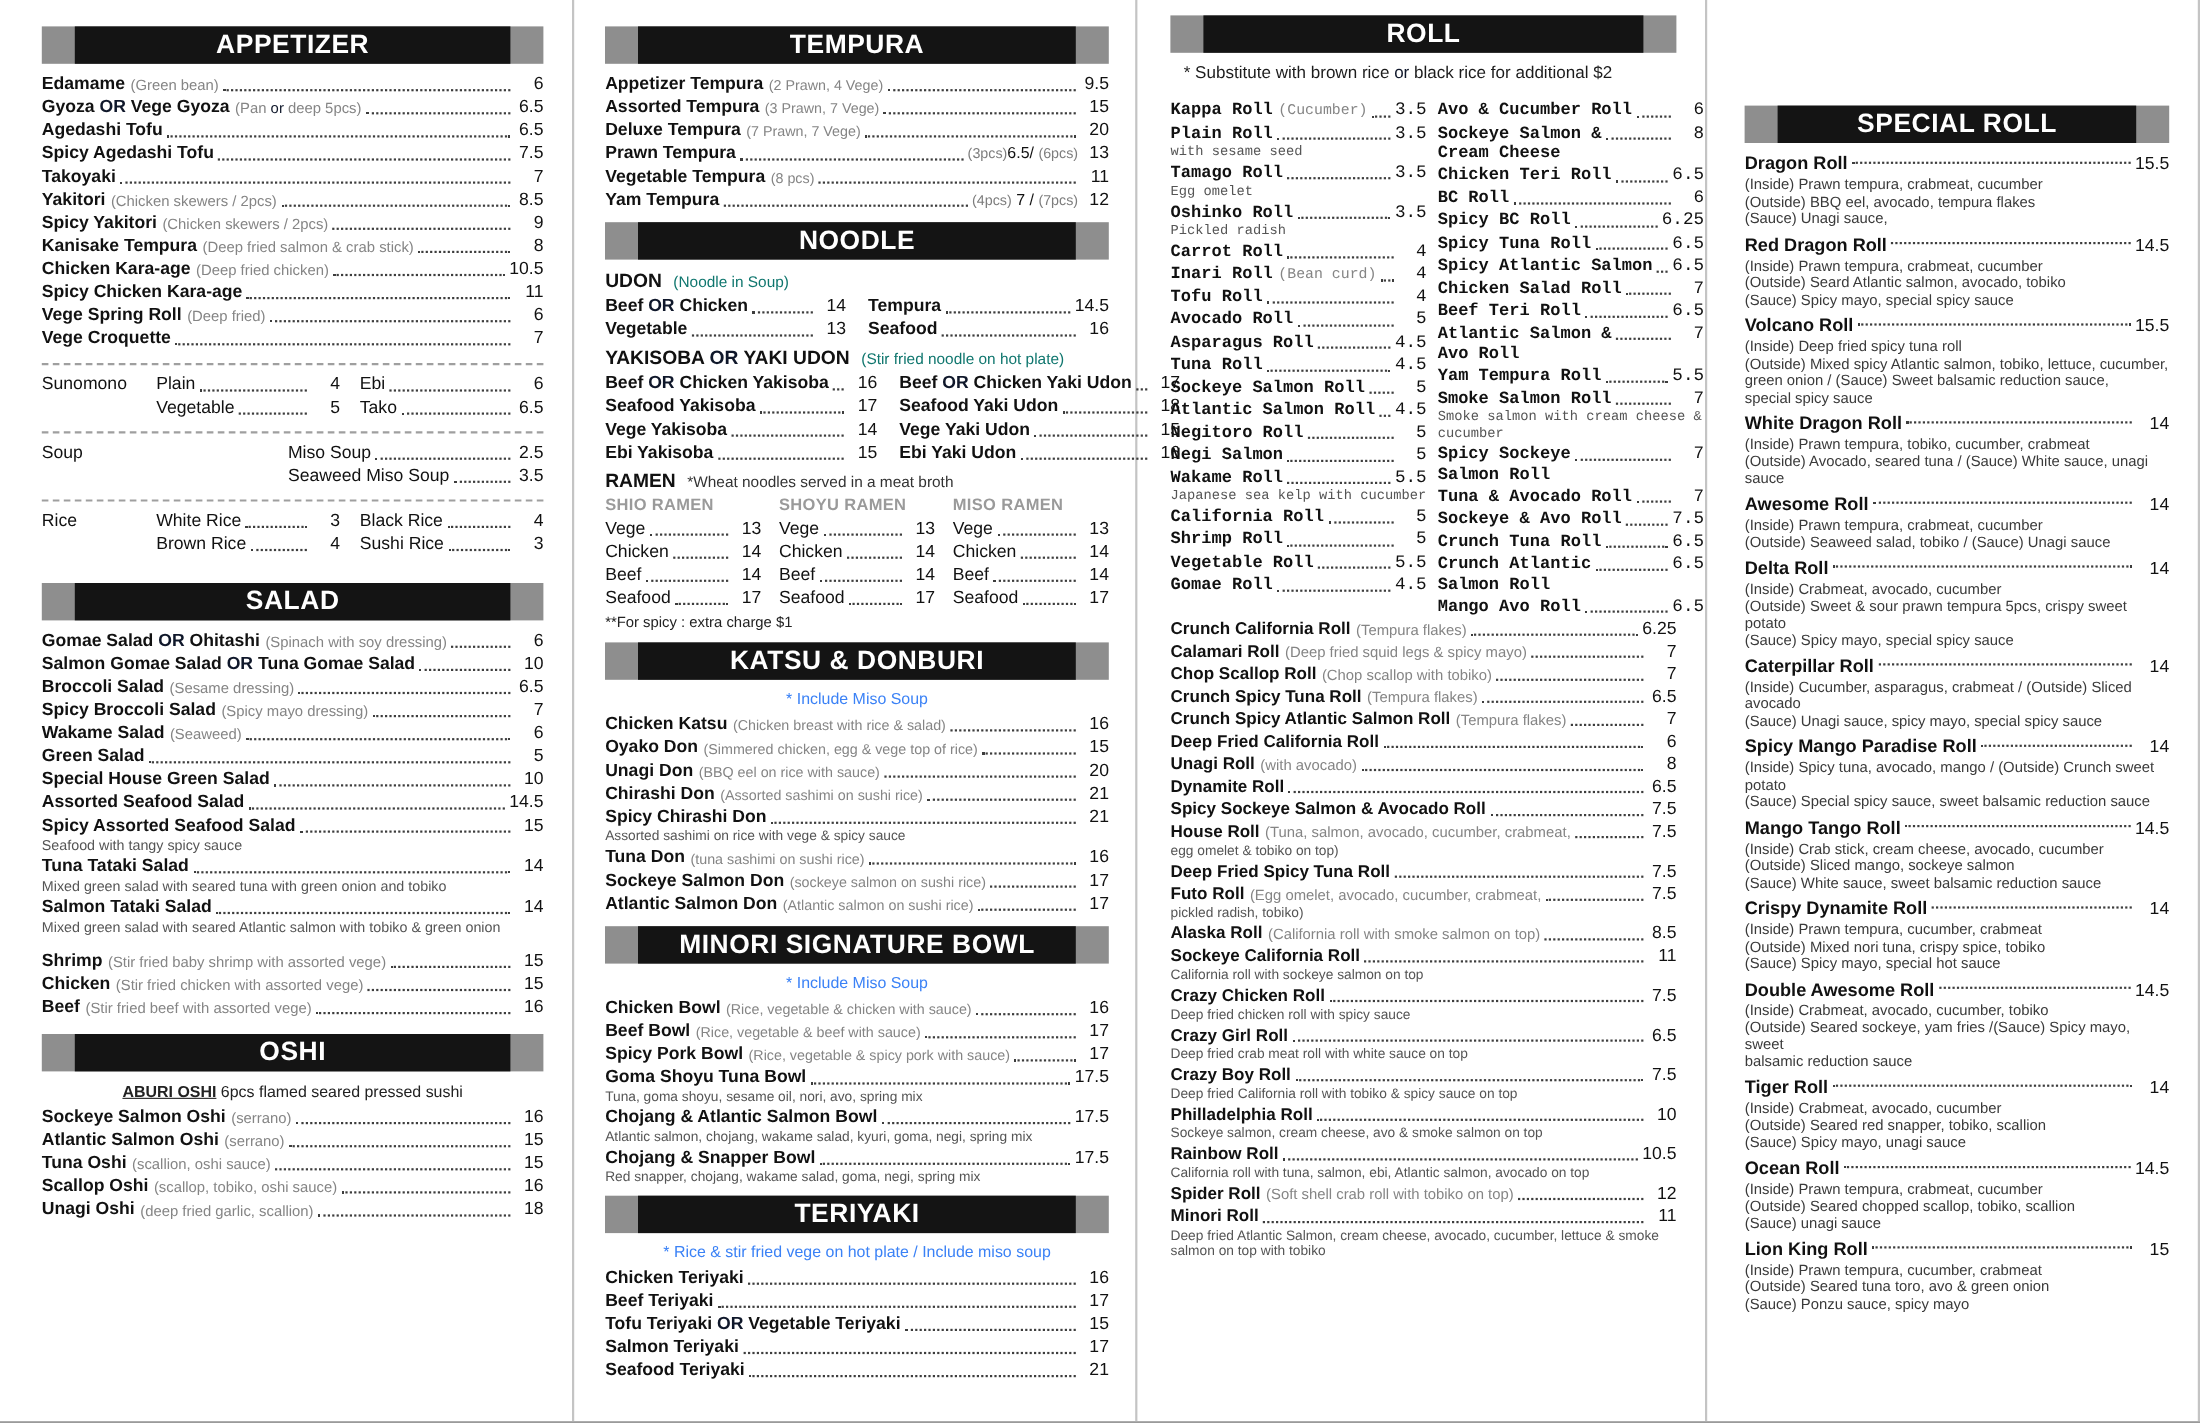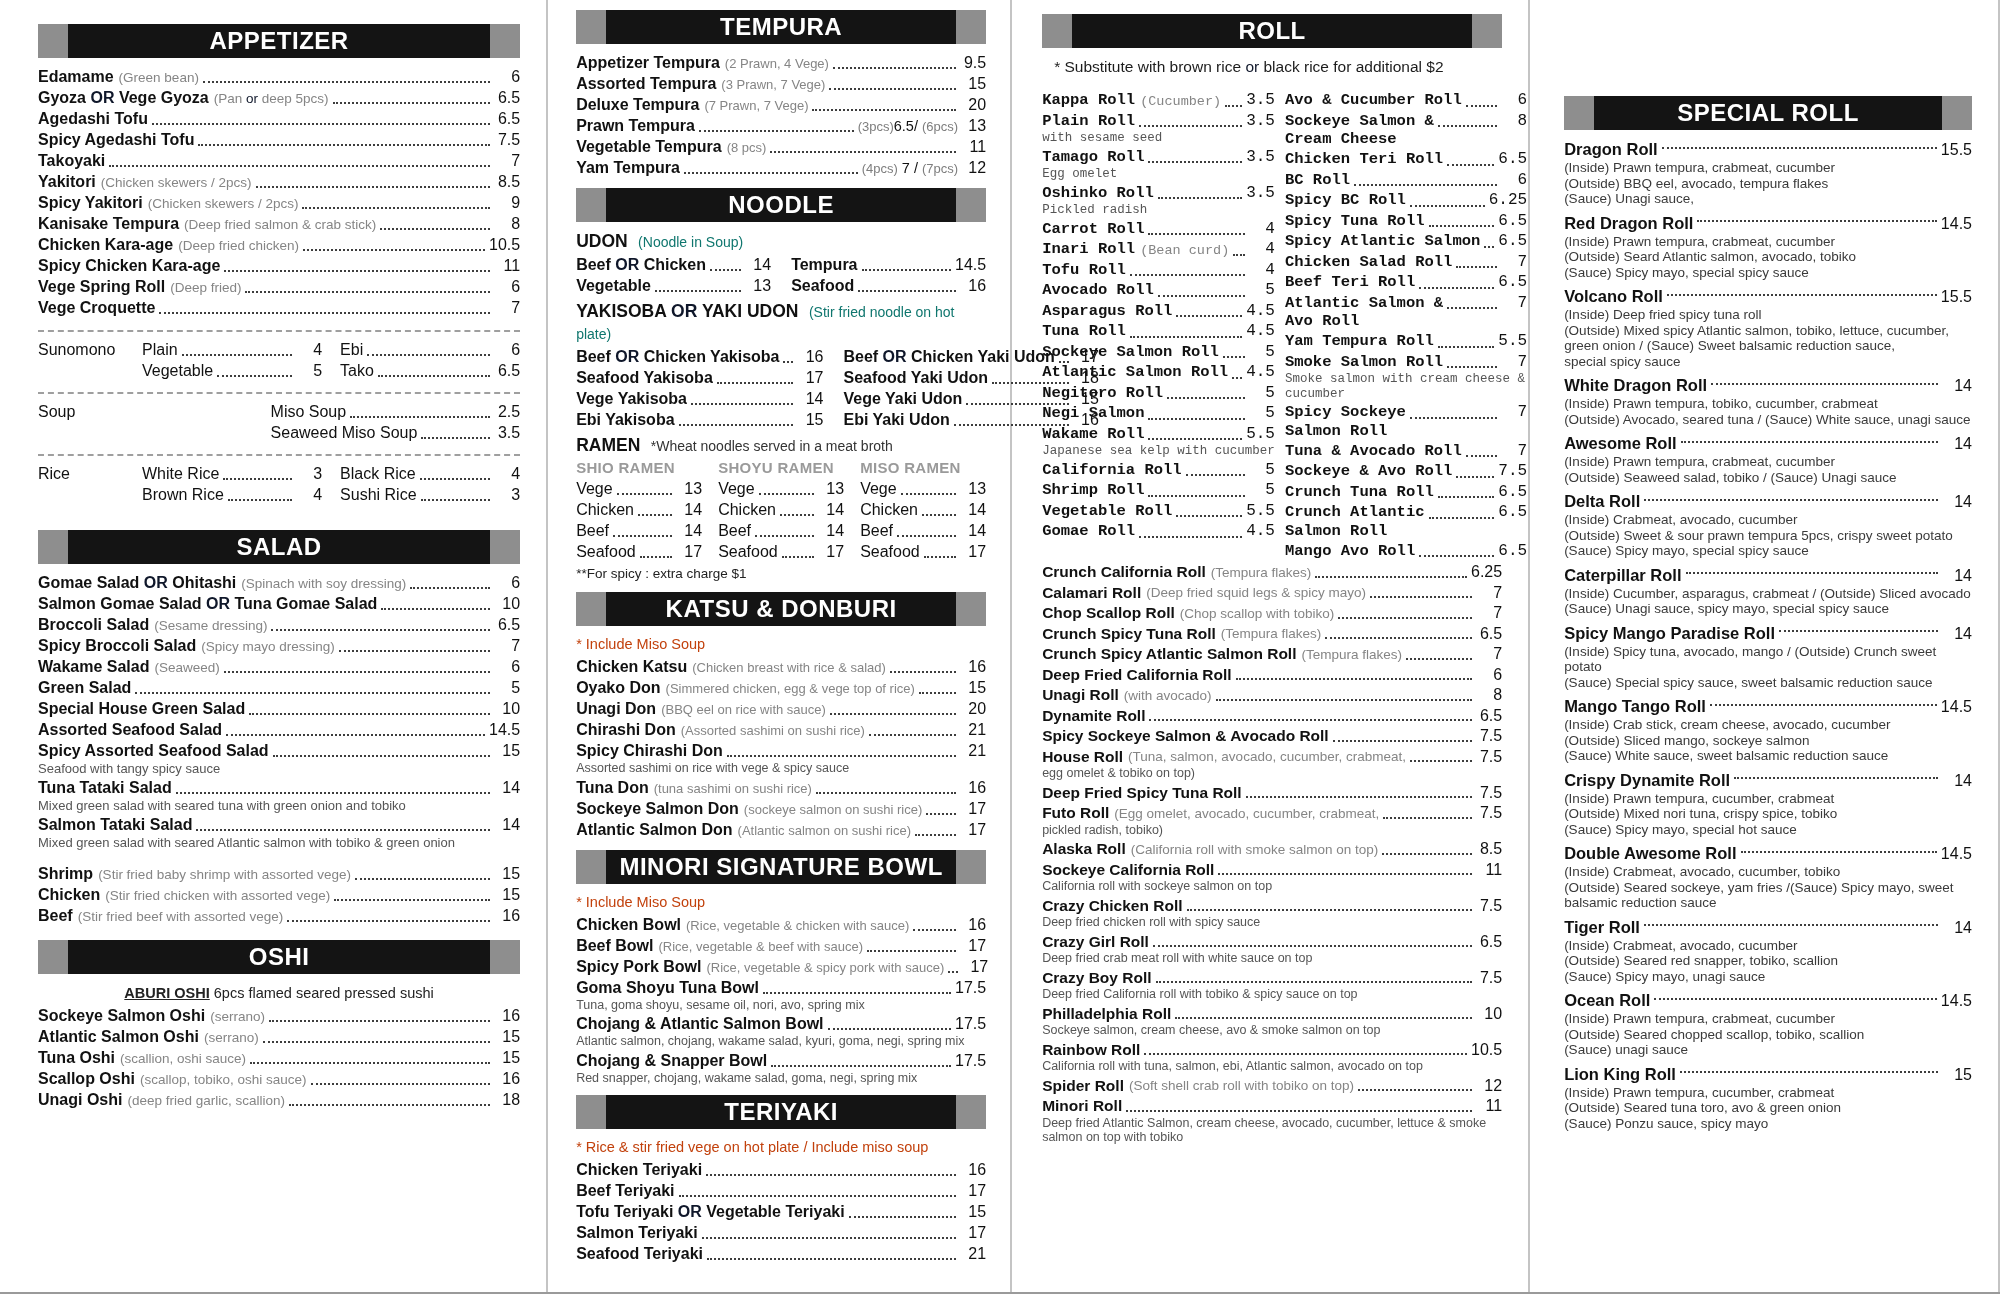--- a/index.html
+++ b/index.html
@@ -4,21 +4,21 @@
 <style>
   html,body { margin:0; padding:0; background:#ffffff; }
   .page {
     position:relative; width:2000px; height:1294px; background:#fff;
     font-family:"Liberation Sans","DejaVu Sans",sans-serif; color:#111;
     display:flex; box-sizing:border-box; border-bottom:2px solid #9a9a9a;
     overflow:hidden;
   }
   .col { box-sizing:border-box; border-right:2px solid #c4c4c4; }
   .col1 { width:566px; padding:24px 26px 0 38px; }
-  .col2 { width:464px; padding:10px 24px 0 28px; }
+  .col2 { width:512px; padding:24px 24px 0 28px; }
   .col3 { width:518px; padding:14px 26px 0 30px; }
   .col4 { width:485px; padding:96px 26px 0 34px; }
 
   section { margin:0; }
   .gap { margin-top:14px; }
   .gap-s { margin-top:10px; }
 
   
   .sec-h { background:#8e8e8e; height:34px; display:flex; margin-bottom:9px; }
   .sec-h .bar {
@@ -43,21 +43,21 @@
 
   
   .smalls { margin-top:12px; }
   .tgroup { display:flex; border-top:2px dashed #9f9f9f; padding:8px 0 10px; }
   .tlabel { width:104px; font-size:16px; line-height:20px; }
   .tcells { flex:1; display:flex; gap:18px; }
   .tcell { flex:1; }
   .tcell-wide { flex:0 0 66%; margin-left:auto; }
 
   
-  .note-c { text-align:left; color:#c2410c; font-size:14.5px; line-height:19px; margin:0 0 3px; }
+  .note-c { text-align:center; color:#3b82f6; font-size:14.5px; line-height:19px; margin:0 0 3px; }
   .note-roll { color:#1c1c1c; font-size:15.5px; line-height:20px; margin:4px 0 14px 12px; }
   .oshi-note { text-align:center; font-size:14.5px; line-height:20px; margin-bottom:3px; color:#222; }
   .oshi-note .strong { font-weight:bold; text-decoration:underline; }
 
   
   .nsub { margin:4px 0 2px; line-height:21px; }
   .nsub-t { font-weight:bold; font-size:17.5px; }
   .nsub-d { color:#0f766e; font-size:14px; margin-left:6px; }
   .nsub-d.dark { color:#333; }
   .ncols { display:flex; gap:20px; }

